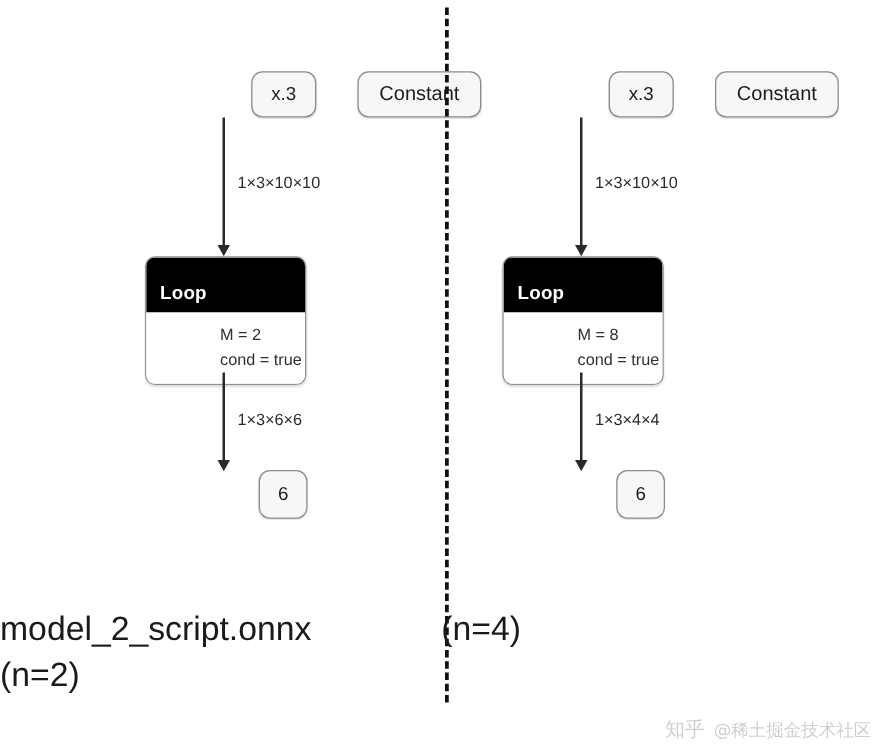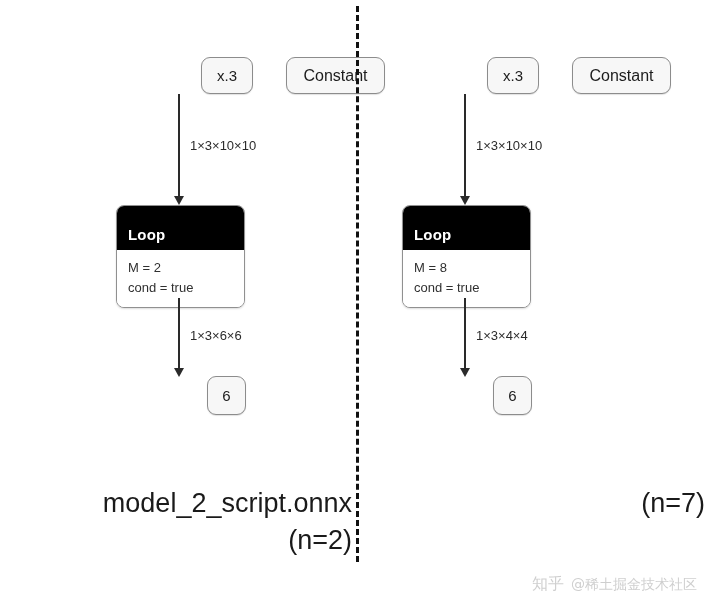--- a/index.html
+++ b/index.html
@@ -91,20 +91,21 @@
   }
   .loop-body {
     background: #ffffff;
     padding: 8px 0 9px 11px;
   }
   .loop-attr {
     font-size: 13px;
     color: #303030;
     line-height: 20px;
     white-space: nowrap;
+    margin-left: 48px;
   }
 
   
   .edge {
     position: absolute;
     width: 2px;
     background: #2a2a2a;
   }
   .arrowhead {
     position: absolute;
@@ -120,21 +121,21 @@
     white-space: nowrap;
     font-family: "Liberation Sans", sans-serif;
   }
 
   
   .caption {
     position: absolute;
     left: 0;
     top: 485px;
     width: 352px;
-    text-align: right;
+    text-align: left;
     font-size: 27px;
     line-height: 37px;
     color: #1a1a1a;
     font-family: "Liberation Sans", sans-serif;
   }
   .caption-sub { display: block; }
 
   
   .watermark {
     position: absolute;
@@ -211,21 +212,21 @@
       </div>
 
       <div class="edge" style="left:111px; top:298px; height:76px;"></div>
       <div class="arrowhead" style="left:107px; top:368px;"></div>
       <div class="edge-label" style="left:123px; top:328px;">1×3×4×4</div>
 
       <div class="node node-output" style="left:92px; top:376px;">6</div>
     </div>
 
     <div class="caption">
-      <span class="caption-sub">(n=7)</span>
+      <span class="caption-sub">(n=4)</span>
     </div>
   </div>
 
   <div class="watermark">
     <span class="wm-logo">知乎</span>
     <span class="wm-text">@稀土掘金技术社区</span>
   </div>
 
 </div>
 

